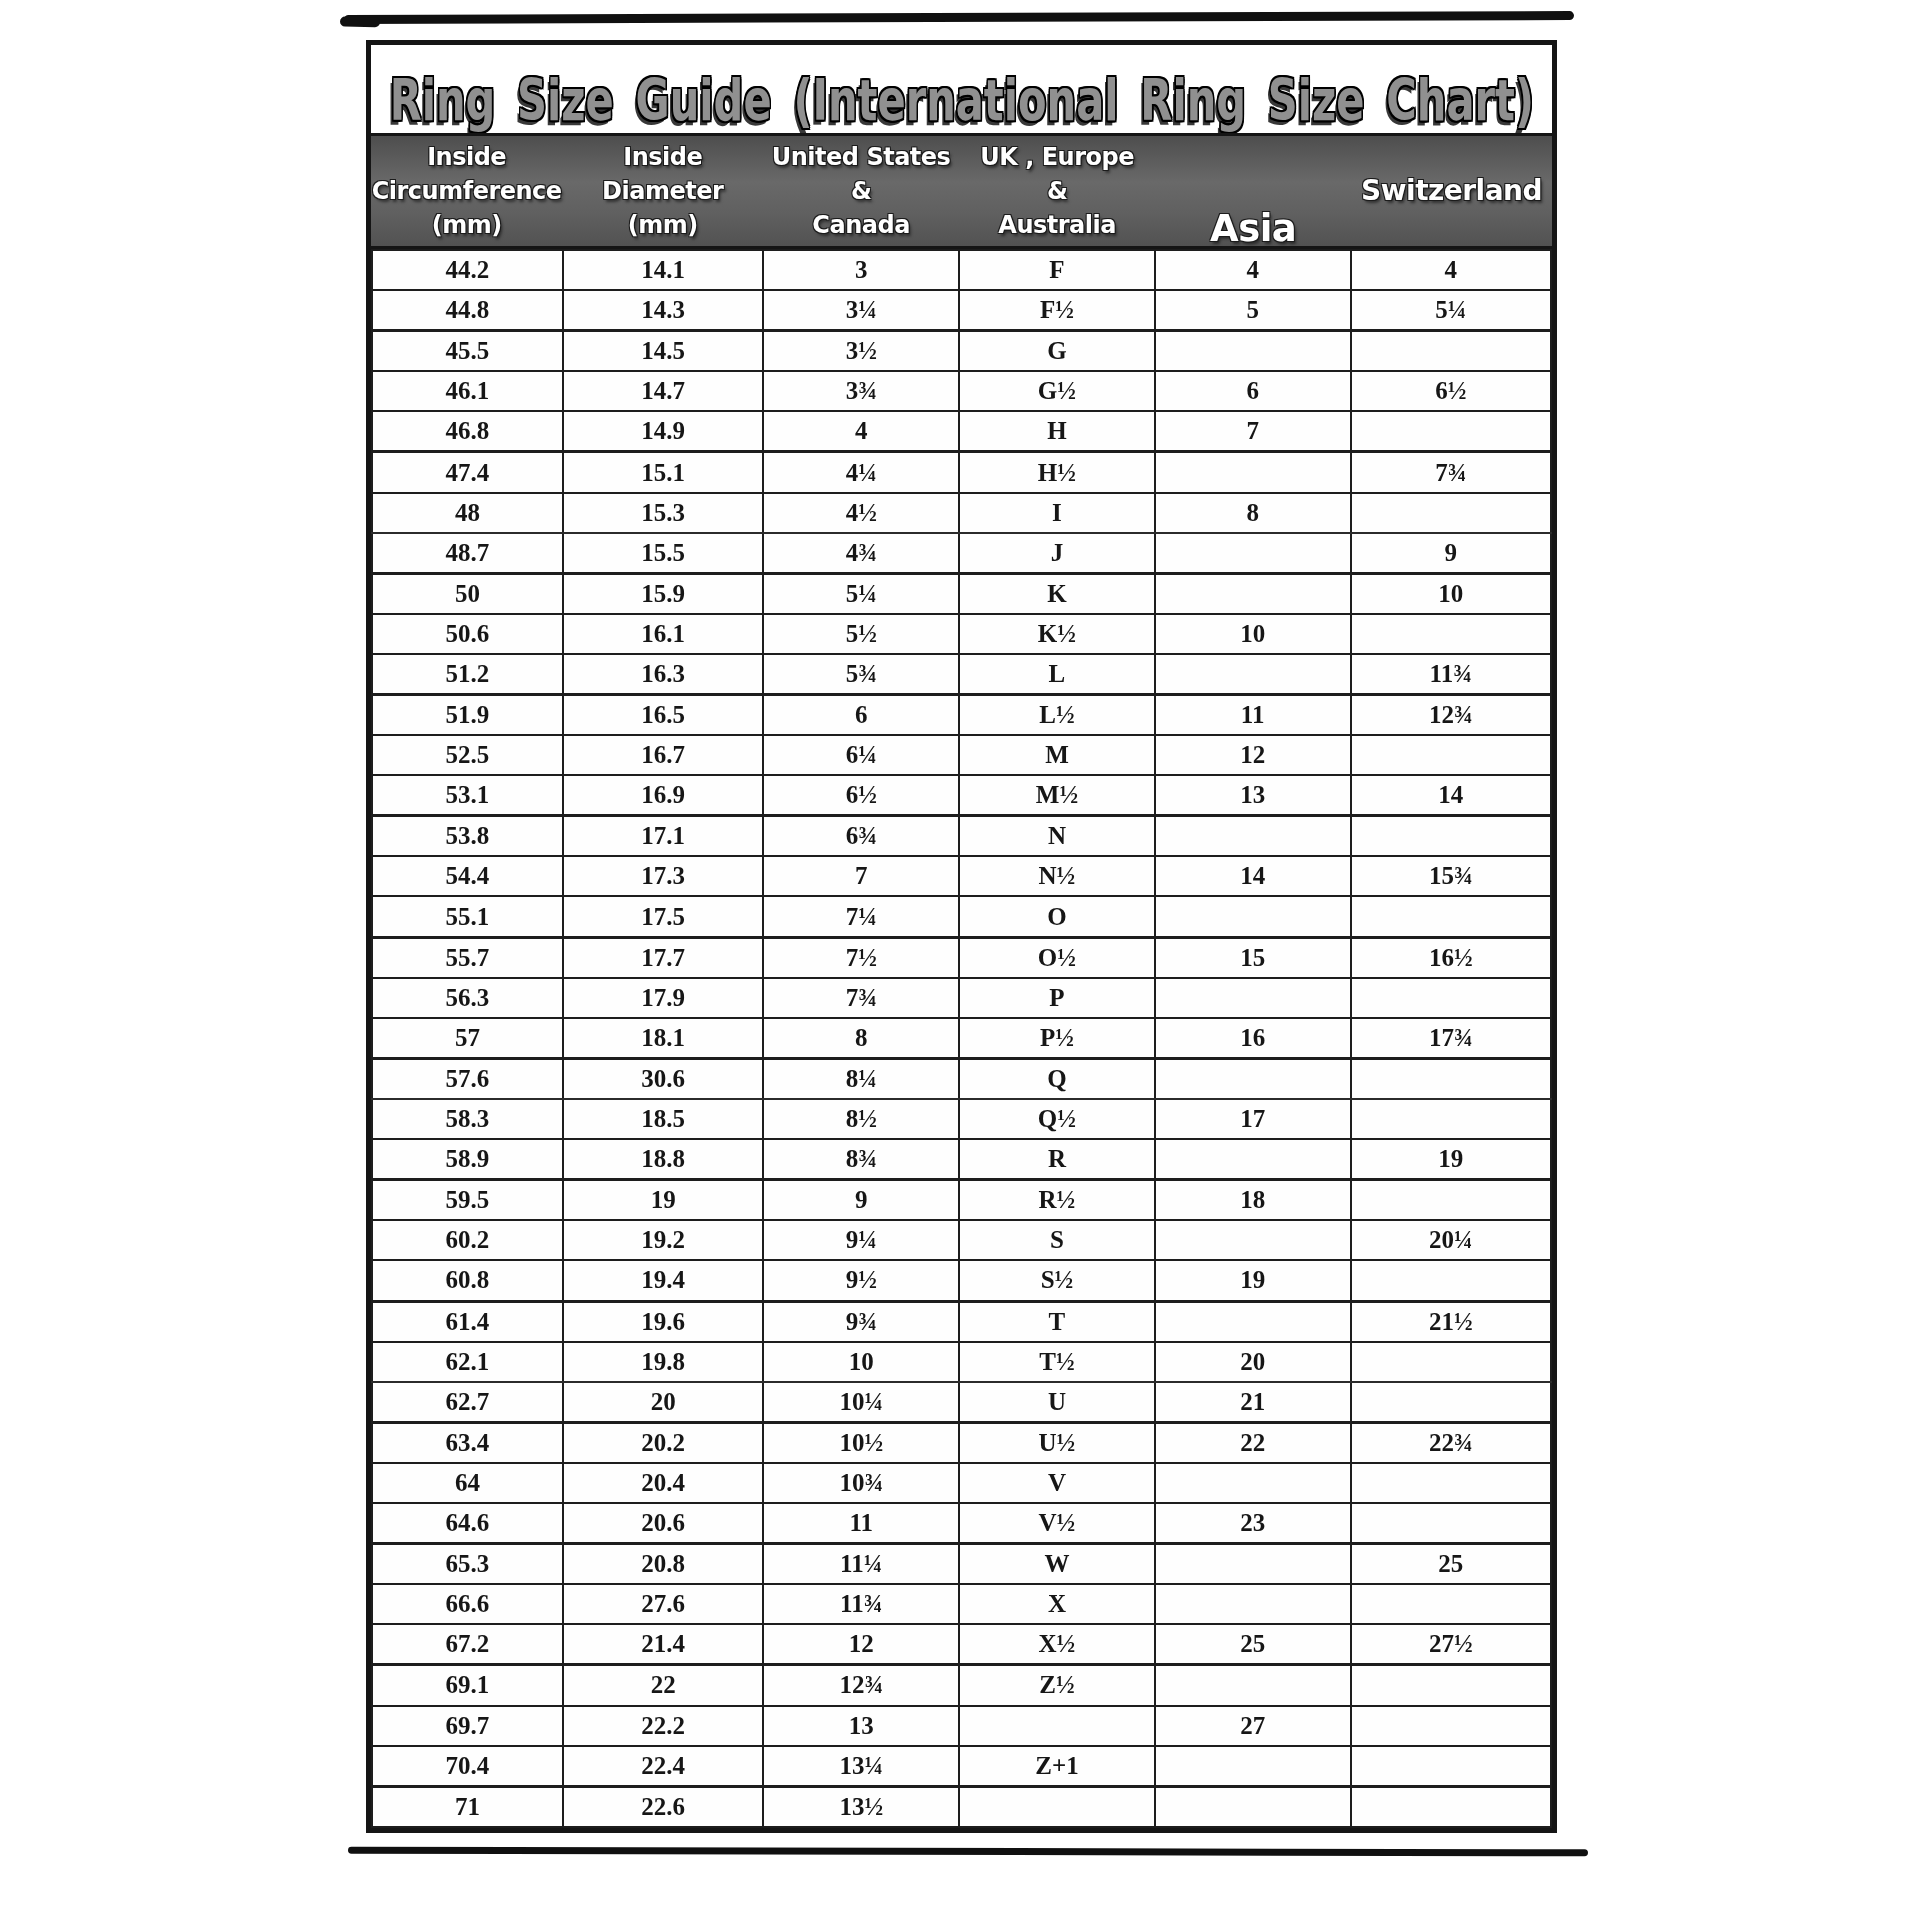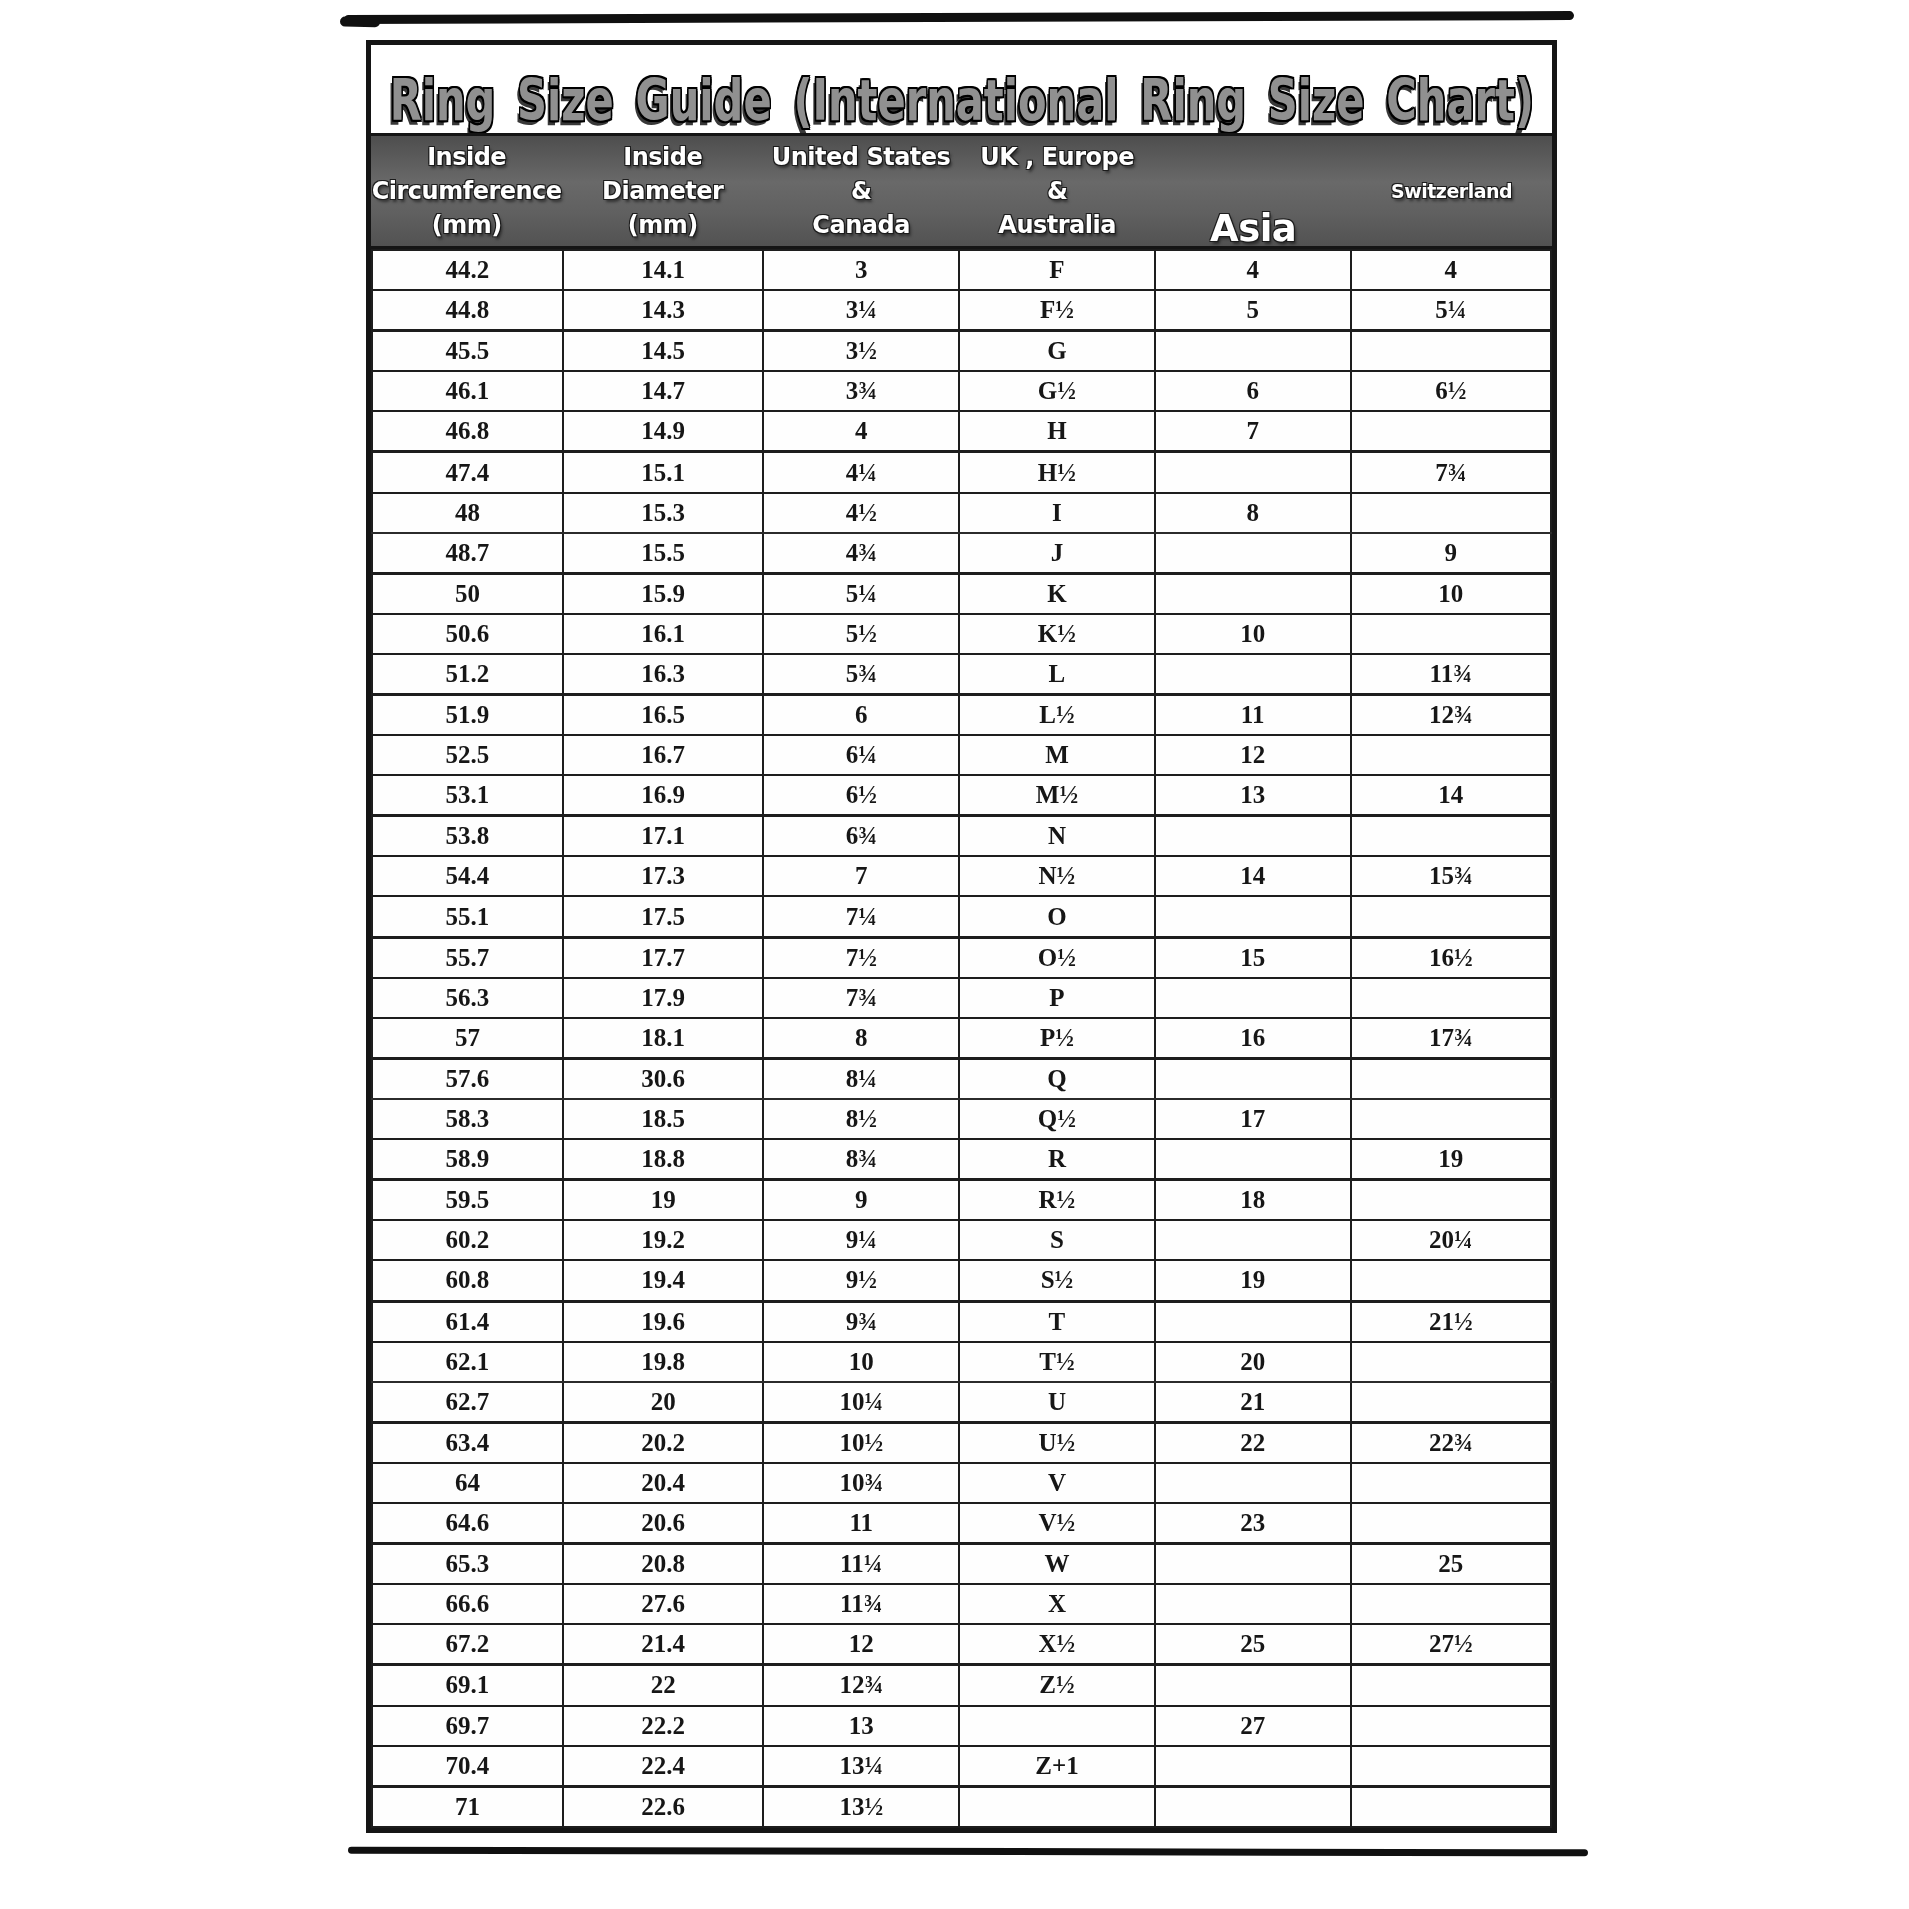--- a/index.html
+++ b/index.html
@@ -57,21 +57,21 @@
     display:flex;flex-direction:column;justify-content:center;align-items:center;
     font-weight:bold;font-size:24px;line-height:34px;
     text-shadow:1px 1px 0 #1c1c1c,-1px -1px 0 #1c1c1c,1px -1px 0 #1c1c1c,-1px 1px 0 #1c1c1c,2px 3px 3px rgba(0,0,0,.5);
     letter-spacing:-0.5px;
   }
   .hc1{flex:0 0 16.2%;}
   .hc2{flex:0 0 17.0%;}
   .hc3{flex:0 0 16.6%;}
   .hc4{flex:0 0 16.6%;}
   .hc5{flex:0 0 16.6%;font-size:37px;justify-content:flex-end;}
-  .hc6{flex:0 0 17.0%;font-size:19px;}
+  .hc6{flex:0 0 17.0%;font-size:28px;}
 
   table.grid{
     flex:1 1 auto;
     width:100%;height:1587px;
     border-collapse:collapse;table-layout:fixed;
     background:#fefefe;
   }
   table.grid td{
     border:2px solid #1d1d1d;
     text-align:center;vertical-align:middle;

